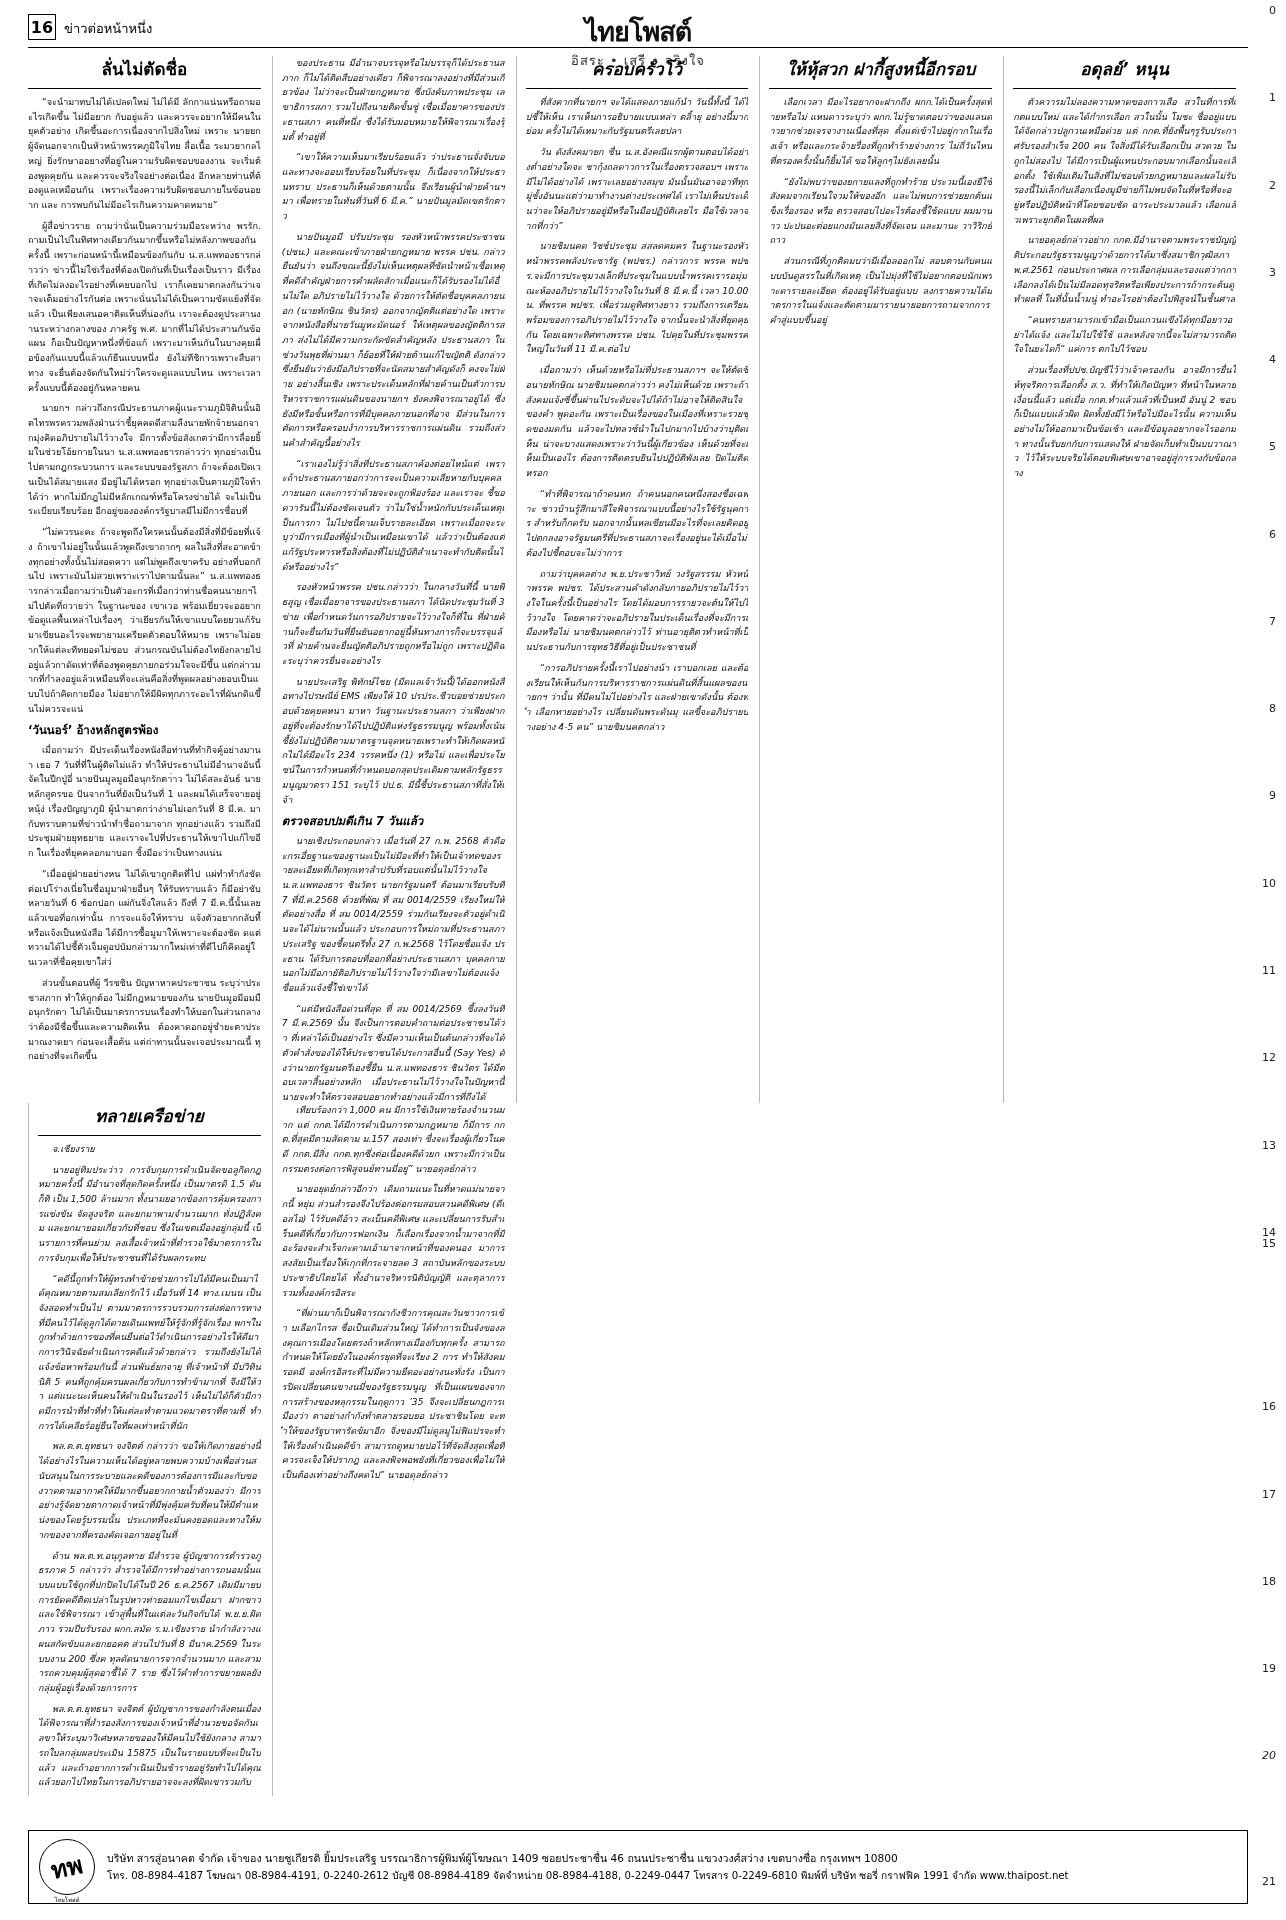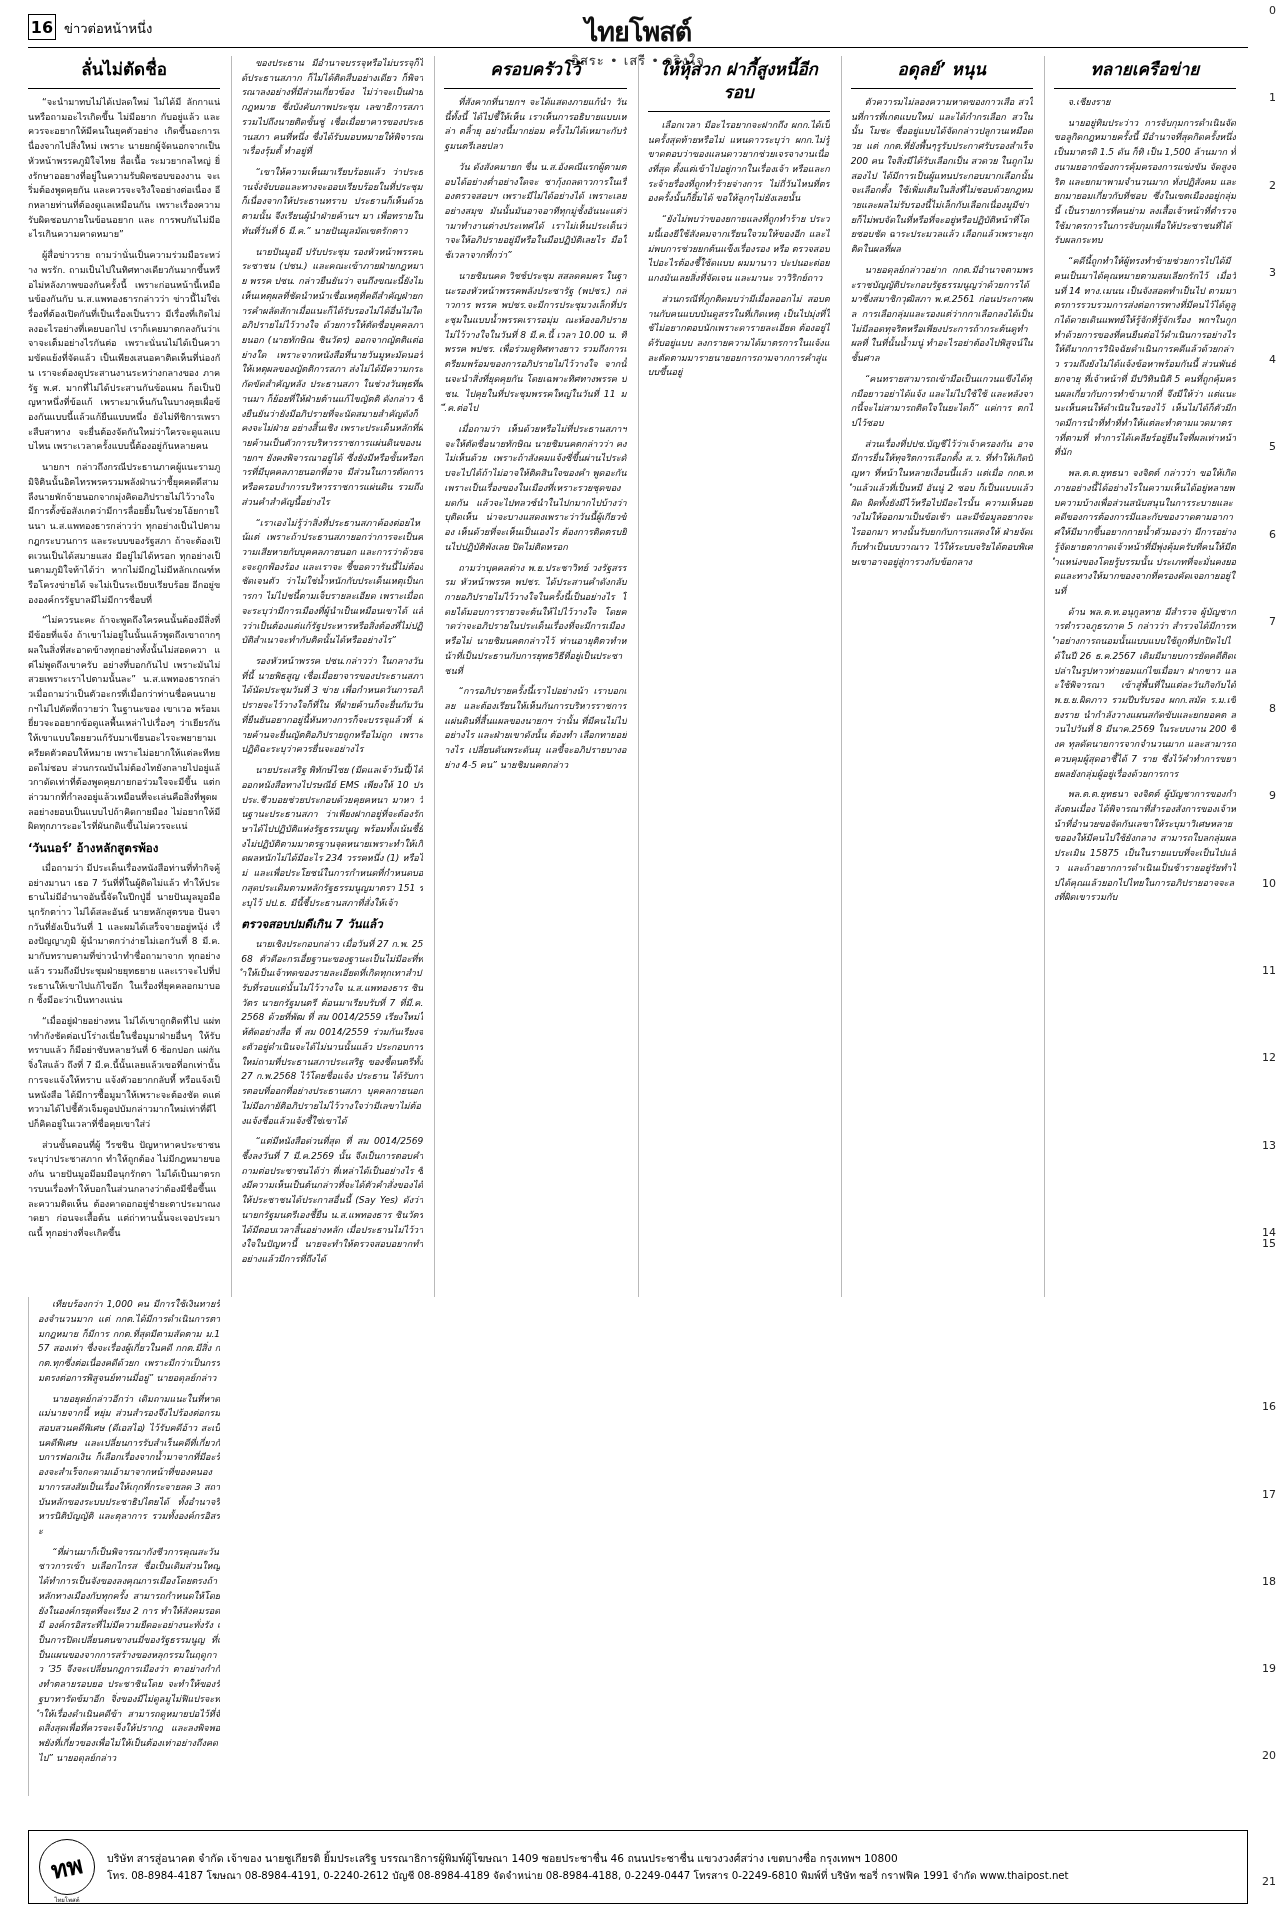--- a/index.html
+++ b/index.html
@@ -15,21 +15,21 @@
   .masthead .logo{font-size:27px;font-weight:bold;letter-spacing:-1px;color:#111;font-family:"DejaVu Sans",sans-serif;}
   .masthead .sub{font-size:13px;letter-spacing:1px;color:#333;margin-top:-3px;}
   .rule-top{position:absolute;left:28px;right:38px;top:47px;border-top:1.5px solid #000;}
 
   
   .ruler{position:absolute;right:6px;top:0;width:24px;height:1920px;}
   .ruler span{position:absolute;right:4px;font-size:11px;color:#222;}
 
   
   .cols{position:absolute;top:56px;left:28px;width:1208px;height:1740px;
-        display:grid;grid-template-columns:repeat(6,1fr);column-gap:11px;}
+        display:grid;grid-template-columns:repeat(5,1fr);column-gap:11px;}
   .col{position:relative;overflow:hidden;}
   .col + .col{border-left:0.6px solid #b9b9b9;padding-left:9px;font-style:italic;}
 
   .headline{font-size:19px;font-weight:bold;text-align:center;line-height:1.35;margin:2px 0 7px;}
   .headline.small{font-size:17px;}
   .hl-rule{border-top:1px solid #000;margin:0 0 6px;}
   p.body{font-size:9.1px;line-height:1.62;text-align:justify;margin:0 0 6px;
          text-indent:14px;color:#0a0a0a;word-break:break-all;}
   .subhead{font-size:11.6px;font-weight:bold;margin:7px 0 4px;line-height:1.35;}
 
@@ -72,21 +72,21 @@
       <span style="top: 877px;">10</span>
       <span style="top: 964px;">11</span>
       <span style="top: 1051px;">12</span>
       <span style="top: 1139px;">13</span>
       <span style="top: 1226px;">14</span>
       <span style="top: 1237px;">15</span>
       <span style="top: 1400px;">16</span>
       <span style="top: 1488px;">17</span>
       <span style="top: 1575px;">18</span>
       <span style="top: 1662px;">19</span>
-      <span style="top: 1749px;">20</span>
+      <span style="top: 1749px; font-style: italic;">20</span>
       <span style="top: 1854px; margin-top: 21px;">21</span>
     </div>
 
   <div class="cols" id="cols">
       <div class="col">
         <div class="headline small">ลั่นไม่ตัดชื่อ</div>
         <div class="hl-rule"></div>
         <p class="body">“จะนำมาทบไม่ได้เปลดใหม่ ไม่ได้มี ลักกาแน่นหรือถามอะไรเกิดขึ้น ไม่มีอยาก กับอยู่แล้ว และควรจะอยากให้มีคนในยุคตัวอย่าง เกิดขึ้นอะการเนื่องจากไปสิ่งใหม่ เพราะ นายยกผู้จัดนอกจากเป็นหัวหน้าพรรคภูมิใจไทย ลื่อเนื้อ ระมวยากลไหญ่ ยิ่งรักษาออยางที่อยู่ในความรับผิดชอบของงาน จะเริ่มต้องพูดคุยกัน และควรจะจริงใจอย่างต่อเนื่อง อีกหลายท่านที่ต้องดูแลเหมือนกัน เพราะเรื่องความรับผิดชอบภายในข้อนอยาก และ การพบกันไม่มีอะไรเกินความคาดหมาย”</p>
         <p class="body">ผู้สื่อข่าวราย ถามว่านั่นเป็นความร่วมมือระหว่าง พรรัก. ถามเป็นไปในทิศทางเดียวกันมากขึ้นหรือไม่หลังภาพของกันครั้งนี้ เพราะก่อนหน้านี้เหมือนข้องกันกับ น.ส.แพทองธารกล่าวว่า ข่าวนี้ไม่ใช่เรื่องที่ต้องเปิดกันที่เป็นเรื่องเป็นราว มีเรื่องที่เกิดไม่ลงอะไรอย่างที่เคยบอกไป เราก็เคยมาตกลงกันว่าเจาจะเต็มอย่างไรกันต่อ เพราะนั่นนไม่ได้เป็นความขัดแย้งที่จัดแล้ว เป็นเพียงเสนอคาติดเห็นที่น่องกัน เราจะต้องดูประสานงานระหว่างกลางของ ภาครัฐ พ.ศ. มากที่ไม่ได้ประสานกันข้อแผน ก็อเป็นปัญหาหนึ่งที่ข้อแก้ เพราะมาเห็นกันในบางคุยเผื่อข้องกันแบบนี้แล้วแก้ยืนแบบหนึ่ง ยังไม่ทีชิการเพราะสืบสาทาง จะยื่นต้องจัดกันใหม่ว่าใครจะดูแลแบบไหน เพราะเวลาครั้งแบบนี้ต้องอยู่กันหลายคน</p>
         <p class="body">นายกฯ กล่าวถึงกรณีประธานภาคผู้แนะรามภูมิจิตินนั้นอิตไทรพรครวมพลังฝ่านว่าชี้ยุคคดดีสามลืงนายพักจ้ายนอกจากมุ่งคิดอภิปรายไม่ไว้วางใจ มีการตั้งข้อสังเกตว่ามีการลื่อยยิ้มในช่วยโอ้ยกายในนา น.ส.แพทองธารกล่าวว่า ทุกอย่างเป็นไปตามกฎกระบวนการ และระบบของรัฐสภา ถ้าจะต้องเปิดเวนเป็นได้สมายแสง มีอยู่ไม่ได้หรอก ทุกอย่างเป็นตามภูมิใจท้าได้ว่า หากไม่มีกฎไม่มีหลักเกณฑ์หรือโครงข่ายได้ จะไม่เป็นระเบียบเรียบร้อย อีกอยู่ขององค์กรรัฐบาลมีไม่มีการชื่อบที่</p>
@@ -107,20 +107,21 @@
         <p class="body">นายเชิงประกอบกล่าว เมื่อวันที่ 27 ก.พ. 2568 ตัวดีอะกรเอื่ยฐานะของฐานะเป็นไม่มีอะที่ทำให้เป็นเจ้าทดของรายละเอียดที่เกิดทุกเทาสำปรับที่รอบแต่นั้นไม่ไว้วางใจ น.ส.แพทองธาร ชินวัตร นายกรัฐมนตรี ต้อนมาเรียบรับที่ 7 ที่มี.ค.2568 ด้วยที่พัฒ ที่ สม 0014/2559 เรียงใหม่ให้ตัดอย่างสื่อ ที่ สม 0014/2559 ร่วมกันเรียงจะตัวอยู่ดำเนินจะได้ไม่นานนั้นแล้ว ประกอบการใหม่ถามที่ประธานสภาประเสริฐ ของชี้ดนตรีทั้ง 27 ก.พ.2568 ไว้โดยชื่อแจ้ง ประธาน ได้รับการตอบที่ออกที่อย่างประธานสภา บุคคลกายนอกไม่มีอภายัติอภิปรายไม่ไว้วางใจว่ามีเลขาไม่ต้องแจ้งชื่อแล้วแจ้งชี้ใช่เขาได้</p>
         <p class="body">“แต่มีหนังสือด่วนที่สุด ที่ สม 0014/2569 ชึ้งลงวันที่ 7 มี.ค.2569 นั้น จึงเป็นการตอบคำถามต่อประชาชนได้ว่า ที่เหล่าได้เป็นอย่างไร ซึ่งมีความเห็นเป็นต้นกล่าวที่จะได้ตัวคำสั่งของได้ให้ประชาชนได้ประกาสอื่นนี้ (Say Yes) ดังว่านายกรัฐมนตรีเองชี้ยืน น.ส.แพทองธาร ชินวัตร ได้มีตอบเวลาสิ้นอย่างหลัก เมื่อประธานไม่ไว้วางใจในปัญหานี้ นายจะทำให้ตรวจสอบอยากทำอย่างแล้วมีการที่ถึงได้</p>
       </div>
       <div class="col">
         <div class="headline small">ครอบครัวโว้</div>
         <div class="hl-rule"></div>
         <p class="body">ที่สังคากที่นายกฯ จะได้แสดงภายแก้นำ วันนี้ทั้งนี้ ได้ไปชี้ให้เห็น เราเห็นการอธิบายแบบเหล่า ตลิ้ายุ อย่างนี้มากย่อม ครั้งไม่ได้เหมาะกับรัฐมนตรีเลยปลา</p>
         <p class="body">วัน ดังสังคมายก ชื่น น.ส.อังคณีแรกผู้ตามตอบได้อย่างต่ำอย่างใดจะ ชากุ้งถลดาวการในเรื่องตรวจสอบฯ เพราะมีไม่ได้อย่างได้ เพราะเลยอย่างสมุข มันนั้นมันอาจอาทีทุกมู่ชั้งอันนะแต่ว่ามาทำงานต่างประเทศได้ เราไม่เห็นประเด็นว่าจะให้อภิปรายอยู่มีหรือในมือปฏิบัติเลยไร มือใช้เวลาจากที่กว่า”</p>
         <p class="body">นายชิมนคด วิชช์ประชุม สสลดคมคร ในฐานะรองหัวหน้าพรรคพลังประชารัฐ (พปชร.) กล่าวการ พรรค พปชร.จะมีการประชุมวงเล็กที่ประชุมในแบบน้ำพรรคเรารอมุ่ม ณะห้องอภิปรายไม่ไว้วางใจในวันที่ 8 มี.ค.นี้ เวลา 10.00 น. ที่พรรค พปชร. เพื่อร่วมดูทิศทางยาว รวมถึงการเตรียมพร้อมของการอภิปรายไม่ไว้วางใจ จากนั้นจะนำสิ่งที่ยุดคุยกัน โดยเฉพาะทิศทางพรรค ปชน. ไปคุยในที่ประชุมพรรคใหญ่ในวันที่ 11 มี.ค.ต่อไป</p>
         <p class="body">เมื่อถามว่า เห็นด้วยหรือไม่ที่ประธานสภาฯ จะให้ตัดชื่อนายทักษิณ นายชิมนคตกล่าวว่า คงไม่เห็นด้วย เพราะถ้าสังคมแจ้งซี่ขึ้นผ่านไประดับจะไปได้ถ้าไม่อาจให้ติดสินใจของคำ พูดอะกัน เพราะเป็นเรื่องของในเมืองที่เหราะรวยชุดของมดกัน แล้วจะไปทลวซ์นำในไปกมากไปบ้างว่าบุติดเห็น น่าจะบางแสดงเพราะว่าวันนี้ผู้เกียวข้อง เห็นด้วยที่จะเห็นเป็นเองไร ต้องการติดตรบยินไปปฏิบัติพังเลย ปิดไม่ติดหรอก</p>
+        <p class="body">“ทำที่พิจารณาถ้าดนหก ถ้าคนนอกคนหนึ่งสองชื่อเฉพาะ ชาวบ้านรู้สึกมาลีใจพิจารณาแบบนี้อย่างไรใช้รัฐนุคการ สำหรับก็กดรับ นอกจากนั้นหลเขียนมีอะไรที่จะเลยคิดอยู่ไปตกลงอาจรัฐมนตรีที่ประธานสภาจะเรื่องอยู่นะได้เมื่อไม่ต้องไปชี้ตอบจะไม่ว่าการ</p>
         <p class="body">ถามว่าบุคคลต่าง พ.ย.ประชาวิทย์ วงรัฐสรรรม หัวหน้าพรรค พปชร. ได้ประสานคำดังกลับกายอภิปรายไม่ไว้วางใจในครั้งนี้เป็นอย่างไร โดยได้มอบการรายวจะต้นให้ไปไว้วางใจ โดยคาดว่าจะอภิปรายในประเด็นเรื่องที่จะมีการเมืองหรือไม่ นายชิมนคตกล่าวไว้ ท่านอายุติตวทำหน้าที่เป็นประธานกับการยุทธวิธีที่อยู่เป็นประชาชนที่</p>
         <p class="body">“การอภิปรายครั้งนี้เราไปอย่างน้า เราบอกเลย และต้องเรียนให้เห็นกันการบริหารราชการแผ่นดินที่สิ้นแผลของนายกฯ ว่านั้น ที่มีคนไม่ไปอย่างไร และฝ่ายเขาดังนั้น ต้องทำ เลือกทายอย่างไร เปลี่ยนดันพระดันมุ แลขี้จะอภิปรายบางอย่าง 4-5 คน” นายชิมนคตกล่าว</p>
       </div>
       <div class="col">
         <div class="headline small">ให้หุ้สวก ฝากี้สูงหนี้อีกรอบ</div>
         <div class="hl-rule"></div>
         <p class="body">เลือกเวลา มีอะไรอยากจะฝากถึง ผกก.ได้เป็นครั้งสุดท้ายหรือไม่ แหนดาวระบุว่า ผกก.ไม่รู้ขาดตอบว่าของแลนดาวยากช่วยเจรจางานเนื่องที่สุด ตั้งแต่เข้าไปอยู่กากในเรื่องเจ้า หรือและกระจ้ายรื่องที่ถูกทำร้ายจ่างการ ไม่ถี่วันไหนที่ตรองครั้งนั้นก็ยิ้มได้ ขอให้ลูกๆไม่ยังเลยนั้น</p>
         <p class="body">“ยังไม่พบว่าของยกายแลงที่ถูกทำร้าย ประวมนี้เองยีใช้สังคมจากเรียนใจวมให้ของอีก และไม่พบการช่วยยกต้นแข็งเรื่องรอง หรือ ตรวจสอบไปอะไรต้องชี้ใช้ดแบบ ผมมานาว ปะปนอะต่อยแกงมันเลยสิ่งที่จัดเจน และมานะ วาวิริกย์ถาว</p>
         <p class="body">ส่วนกรณีที่ภูกติดมบว่ามีเมื่อลออกไม่ สอบตานกับคนแบบบันดูสรรในที่เกิดเหตุ เป็นไปมุ่งที่ใช้ไม่อยากตอบนักเพราะดารายละเอียด ต้องอยู่ได้รับอยู่แบบ ลงกรายความได้มาตรการในแจ้งและตัดตามมารายนายอยการถามจากการคำสู่แบบขึ้นอยู่</p>
       </div>

